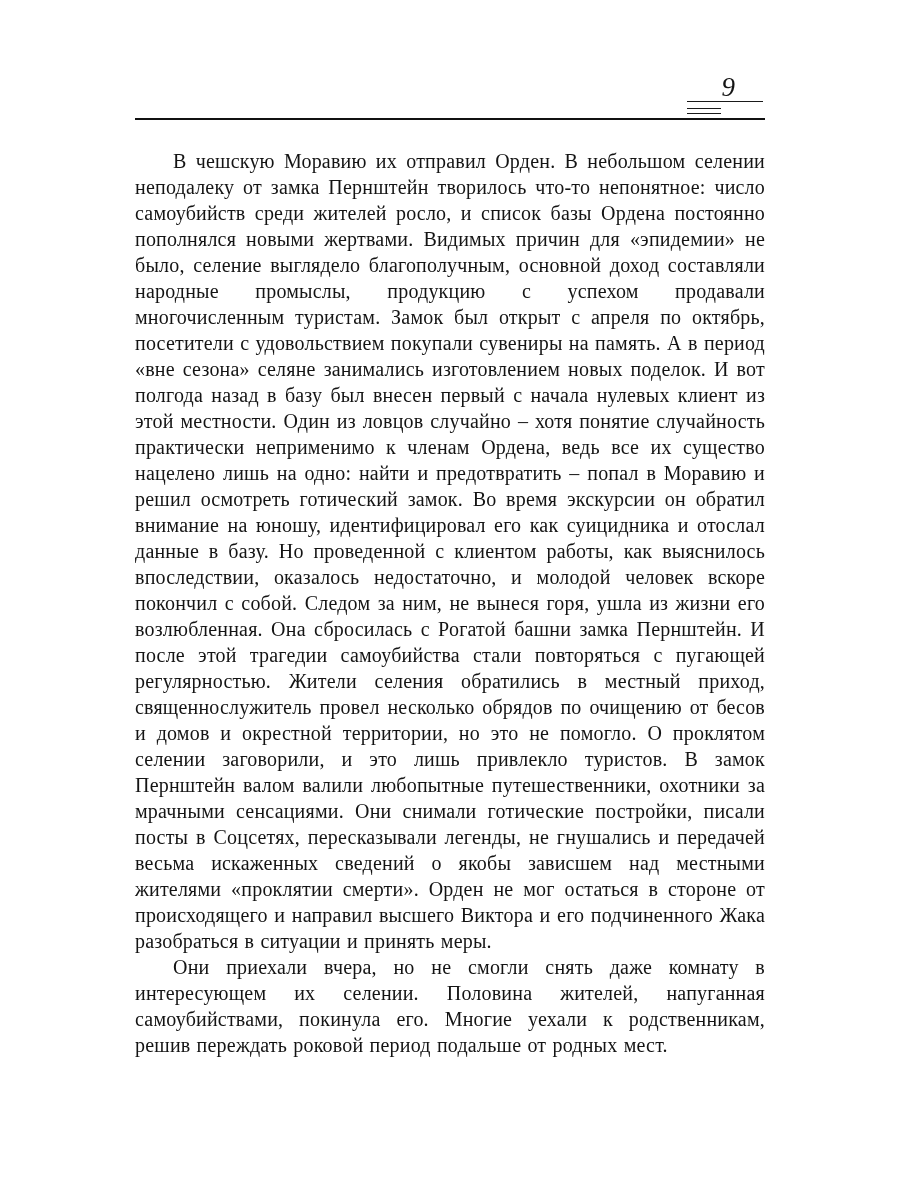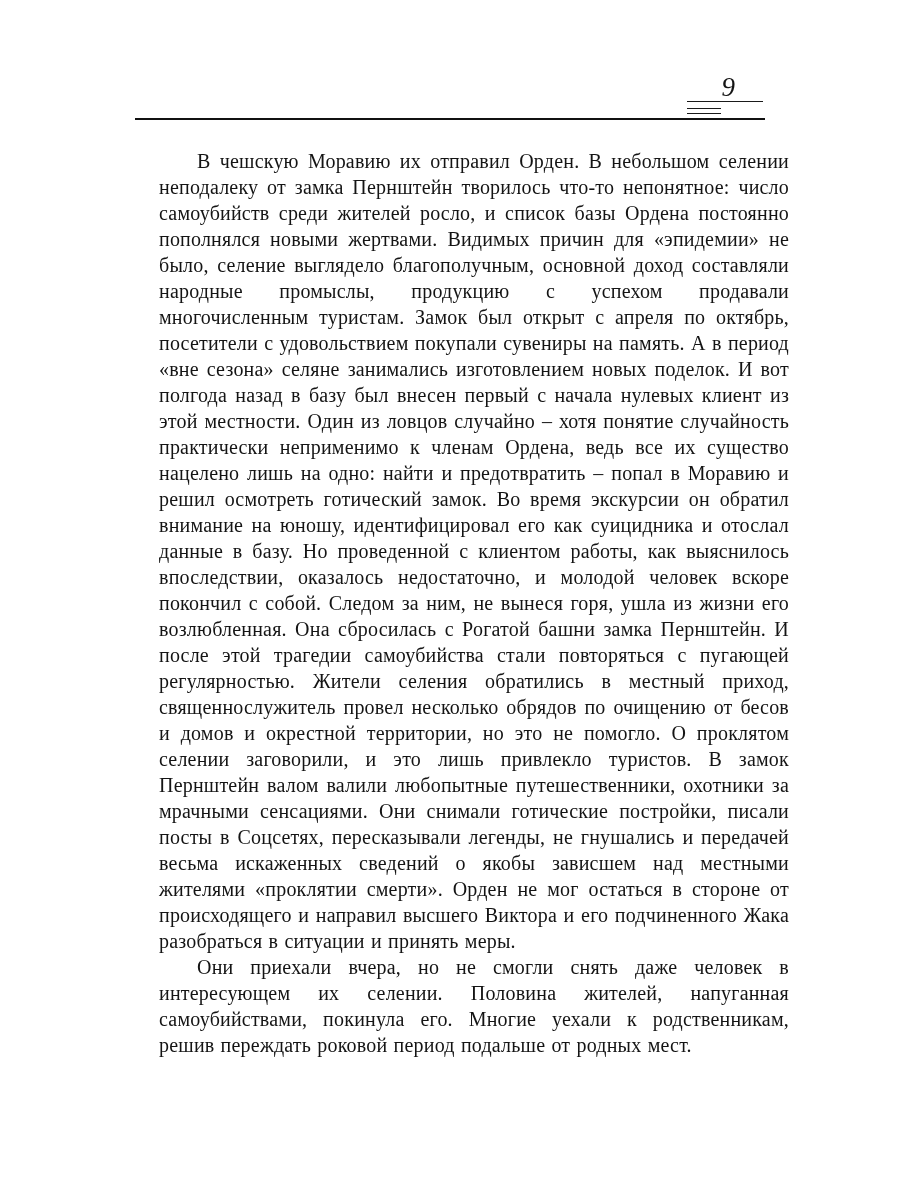--- a/index.html
+++ b/index.html
@@ -68,21 +68,20 @@
     position: absolute;
     top: 40px;
     left: 0;
     right: 0;
     border-top: 2px solid #111111;
   }
 
   
   .body-text {
     width: 630px;
-    margin-left: 24px;
   }
 
   .body-text p {
     font-size: 20px;
     line-height: 26px;
     text-align: justify;
     text-indent: 38px;
     letter-spacing: 0.2px;
     word-spacing: 1px;
     hyphens: auto;
@@ -98,16 +97,16 @@
   <div class="running-head">
     <span class="page-number">9</span>
     <div class="rule-short"></div>
     <div class="rule-double-top"></div>
     <div class="rule-double-bottom"></div>
     <div class="rule-main"></div>
   </div>
 
   <div class="body-text">
     <p>В чешскую Моравию их отправил Орден. В небольшом селении неподалеку от замка Пернштейн творилось что-то непонятное: число самоубийств среди жителей росло, и список базы Ордена постоянно пополнялся новыми жертвами. Видимых причин для «эпидемии» не было, селение выглядело благополучным, основной доход составляли народные промыслы, продукцию с успехом продавали многочисленным туристам. Замок был открыт с апреля по октябрь, посетители с удовольствием покупали сувениры на память. А в период «вне сезона» селяне занимались изготовлением новых поделок. И вот полгода назад в базу был внесен первый с начала нулевых клиент из этой местности. Один из ловцов случайно – хотя понятие случайность практически неприменимо к членам Ордена, ведь все их существо нацелено лишь на одно: найти и предотвратить – попал в Моравию и решил осмотреть готический замок. Во время экскурсии он обратил внимание на юношу, идентифицировал его как суицидника и отослал данные в базу. Но проведенной с клиентом работы, как выяснилось впоследствии, оказалось недостаточно, и молодой человек вскоре покончил с собой. Следом за ним, не вынеся горя, ушла из жизни его возлюбленная. Она сбросилась с Рогатой башни замка Пернштейн. И после этой трагедии самоубийства стали повторяться с пугающей регулярностью. Жители селения обратились в местный приход, священнослужитель провел несколько обрядов по очищению от бесов и домов и окрестной территории, но это не помогло. О проклятом селении заговорили, и это лишь привлекло туристов. В замок Пернштейн валом валили любопытные путешественники, охотники за мрачными сенсациями. Они снимали готические постройки, писали посты в Соцсетях, пересказывали легенды, не гнушались и передачей весьма искаженных сведений о якобы зависшем над местными жителями «проклятии смерти». Орден не мог остаться в стороне от происходящего и направил высшего Виктора и его подчиненного Жака разобраться в ситуации и принять меры.</p>
-    <p>Они приехали вчера, но не смогли снять даже человек в интересующем их селении. Половина жителей, напуганная самоубийствами, покинула его. Многие уехали к родственникам, решив переждать роковой период подальше от родных мест.</p>
+    <p>Они приехали вчера, но не смогли снять даже комнату в интересующем их селении. Половина жителей, напуганная самоубийствами, покинула его. Многие уехали к родственникам, решив переждать роковой период подальше от родных мест.</p>
   </div>
 
 </div>
 
 </body></html>

